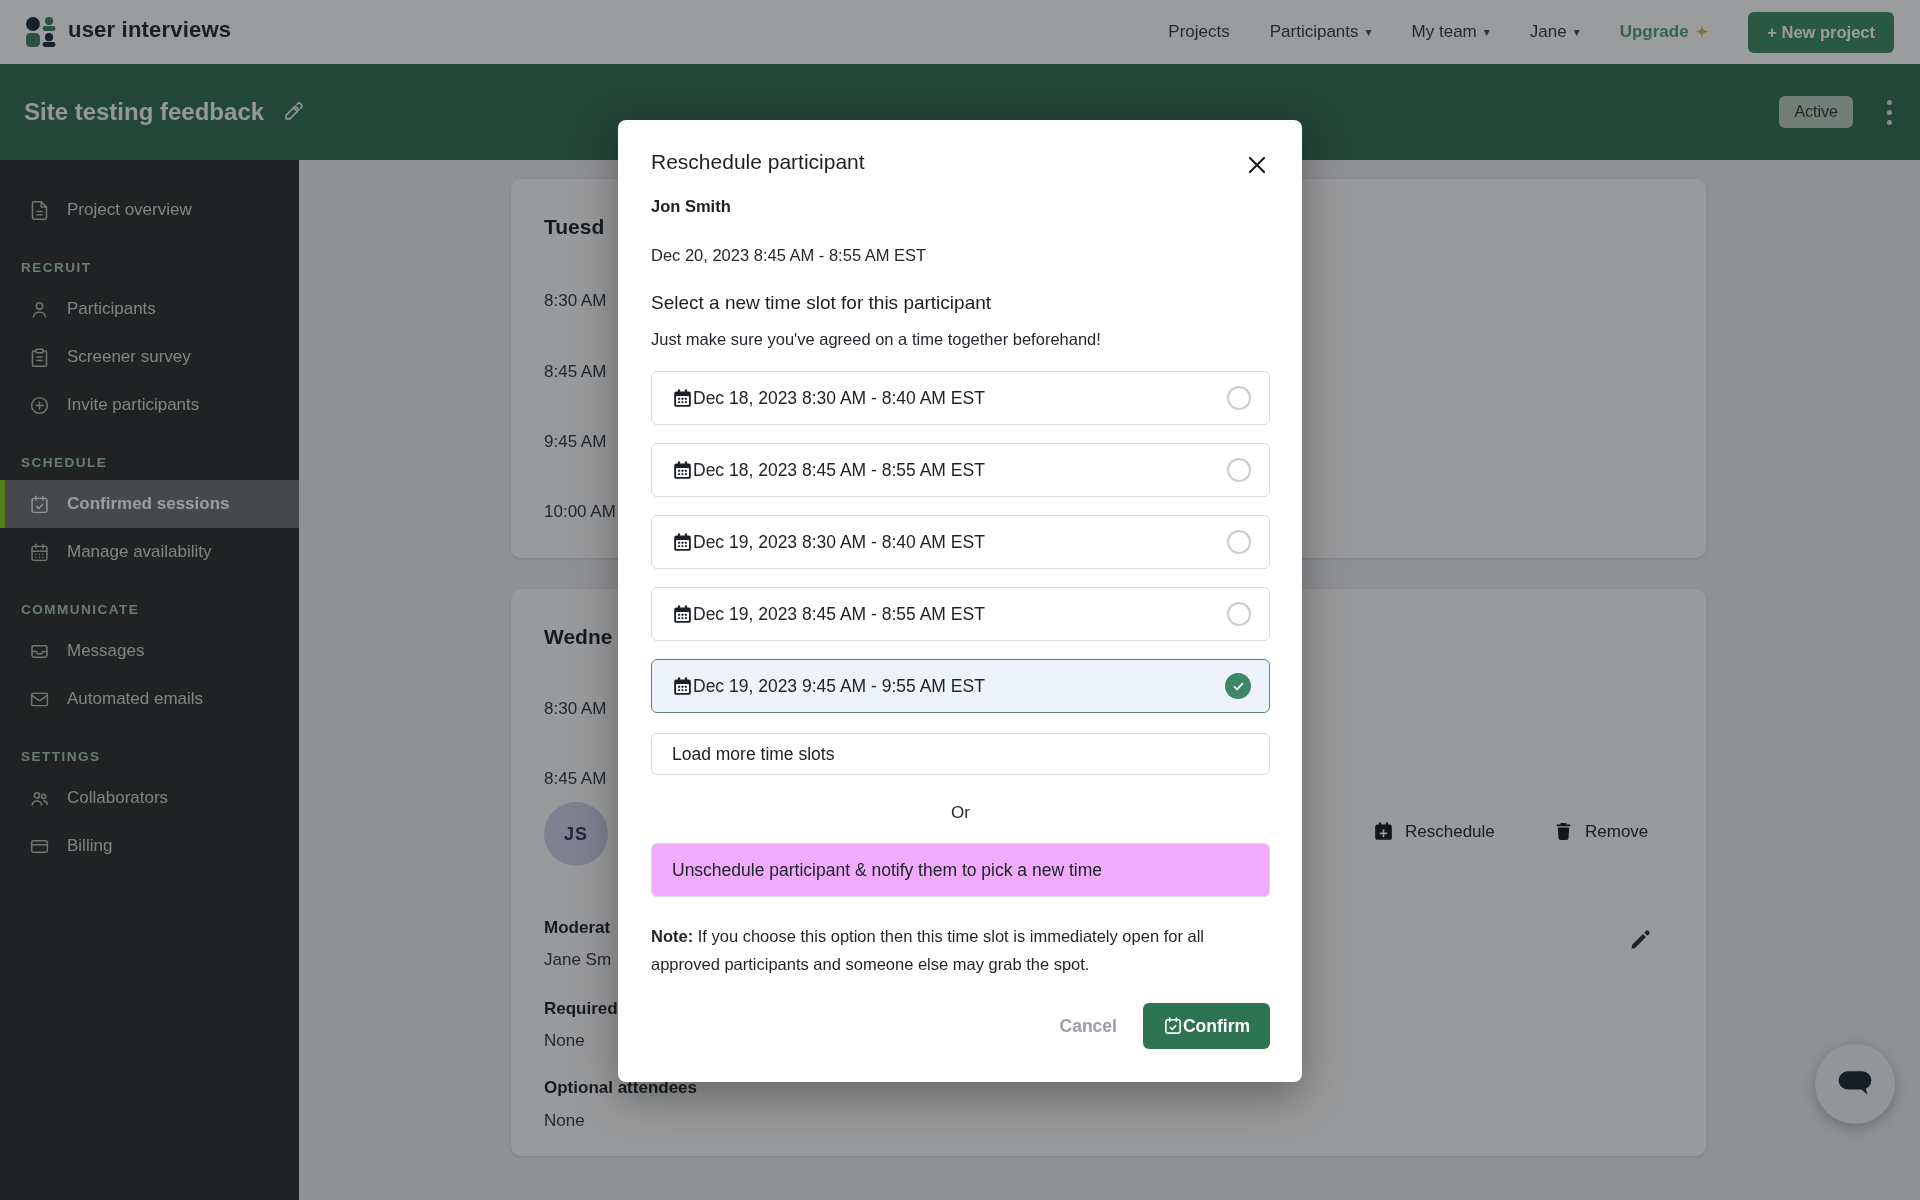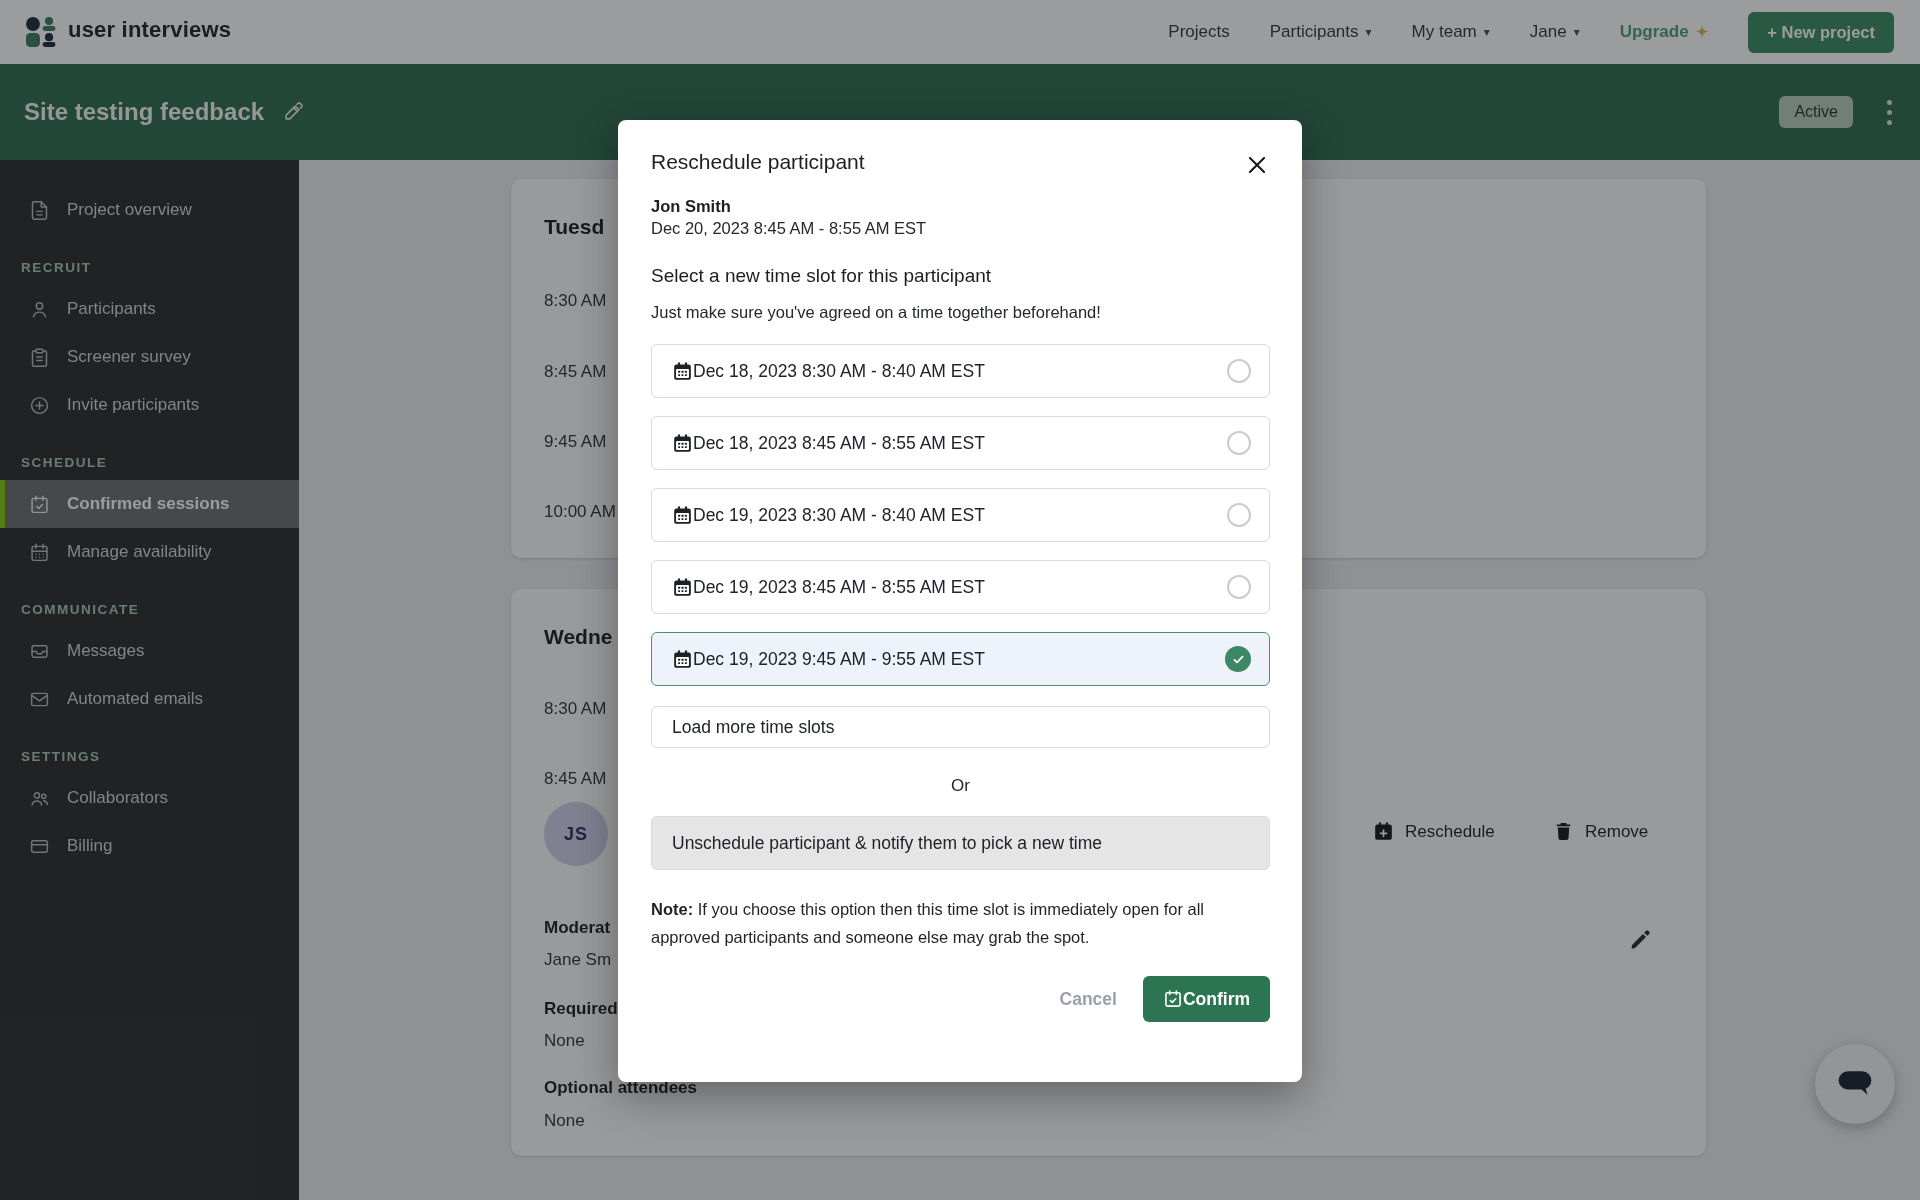--- a/index.html
+++ b/index.html
@@ -70,37 +70,37 @@
                    background:#f2f5f8; box-shadow:0 4px 14px rgba(0,0,0,.25); z-index:30;
                    display:flex; align-items:center; justify-content:center; cursor:pointer; }
 
   
   .modal { position:absolute; left:618px; top:120px; width:684px; height:962px; background:#ffffff;
            border-radius:8px; box-shadow:0 14px 44px rgba(0,0,0,.35); z-index:100; padding:30px 32px 0 33px; }
   .modal-head { display:flex; align-items:flex-start; }
   .modal-title { font-size:21px; color:#1c2025; font-weight:400; }
   .modal-close { margin-left:auto; width:26px; height:26px; color:#16191d; cursor:pointer; margin-top:2px; }
   .m-participant { margin-top:19px; font-size:16.5px; font-weight:700; color:#1c2025; }
-  .m-current { margin-top:3px; font-size:16.5px; color:#24282e; }
+  .m-current { margin-top:30px; font-size:16.5px; color:#24282e; }
   .m-heading { margin-top:27px; font-size:19px; color:#1b1f24; }
   .m-hint { margin-top:16px; font-size:16.5px; color:#24282e; }
   .slot-list { margin-top:22px; display:flex; flex-direction:column; gap:18px; }
   .slot { height:54px; border:1px solid #d8dade; border-radius:6px; display:flex; align-items:center;
           padding:0 18px 0 20px; cursor:pointer; background:#fff; }
   .slot .cal { width:21px; height:21px; color:#1d2127; display:flex; flex:0 0 auto; }
   .slot .slot-text { margin-left:0; font-size:17.5px; color:#20242a; }
   .slot .radio { margin-left:auto; width:24px; height:24px; border-radius:50%; border:2px solid #c9cbd0; background:#fff; }
   .slot.selected { background:var(--selected-slot-bg,#eef2fb); border:1.5px solid var(--selected-slot-border,#548b76); }
   .check-circle { margin-left:auto; width:26px; height:26px; border-radius:50%;
                   background:var(--selected-check,#3d8766); display:flex; align-items:center; justify-content:center; }
   .load-more { margin-top:20px; height:42px; border:1px solid #d8dade; border-radius:6px; display:flex;
                align-items:center; padding:0 20px; font-size:17.5px; color:#20242a; cursor:pointer; background:#fff; }
   .or-line { margin-top:28px; text-align:center; font-size:17px; color:#24282e; }
   .unschedule { margin-top:20px; height:54px; border:1px solid #d8dade; border-radius:6px; display:flex;
-                align-items:center; padding:0 20px; font-size:17.5px; color:#20242a; cursor:pointer; background:#e5e5e5; }
+                align-items:center; padding:0 20px; font-size:17.5px; color:#20242a; cursor:pointer; background:#f0abfc; }
   .m-note { margin-top:25px; font-size:16.5px; line-height:28px; color:#1f2328; }
   .m-note b { font-weight:700; }
   .modal-footer { margin-top:25px; display:flex; align-items:center; justify-content:flex-end; gap:26px; }
   .btn-cancel { font-size:17.5px; font-weight:600; color:#9aa0a8; background:none; border:none; cursor:pointer; }
   .btn-confirm { display:flex; align-items:center; background:var(--accent-green,#2d7452); color:#fff;
                  font-size:17.5px; font-weight:600; border:none; border-radius:6px; height:46px; padding:0 20px; cursor:pointer; }
   .btn-confirm .cicon { width:20px; height:20px; display:flex; }
   svg { display:block; width:100%; height:100%; }
 </style>
 </head>

